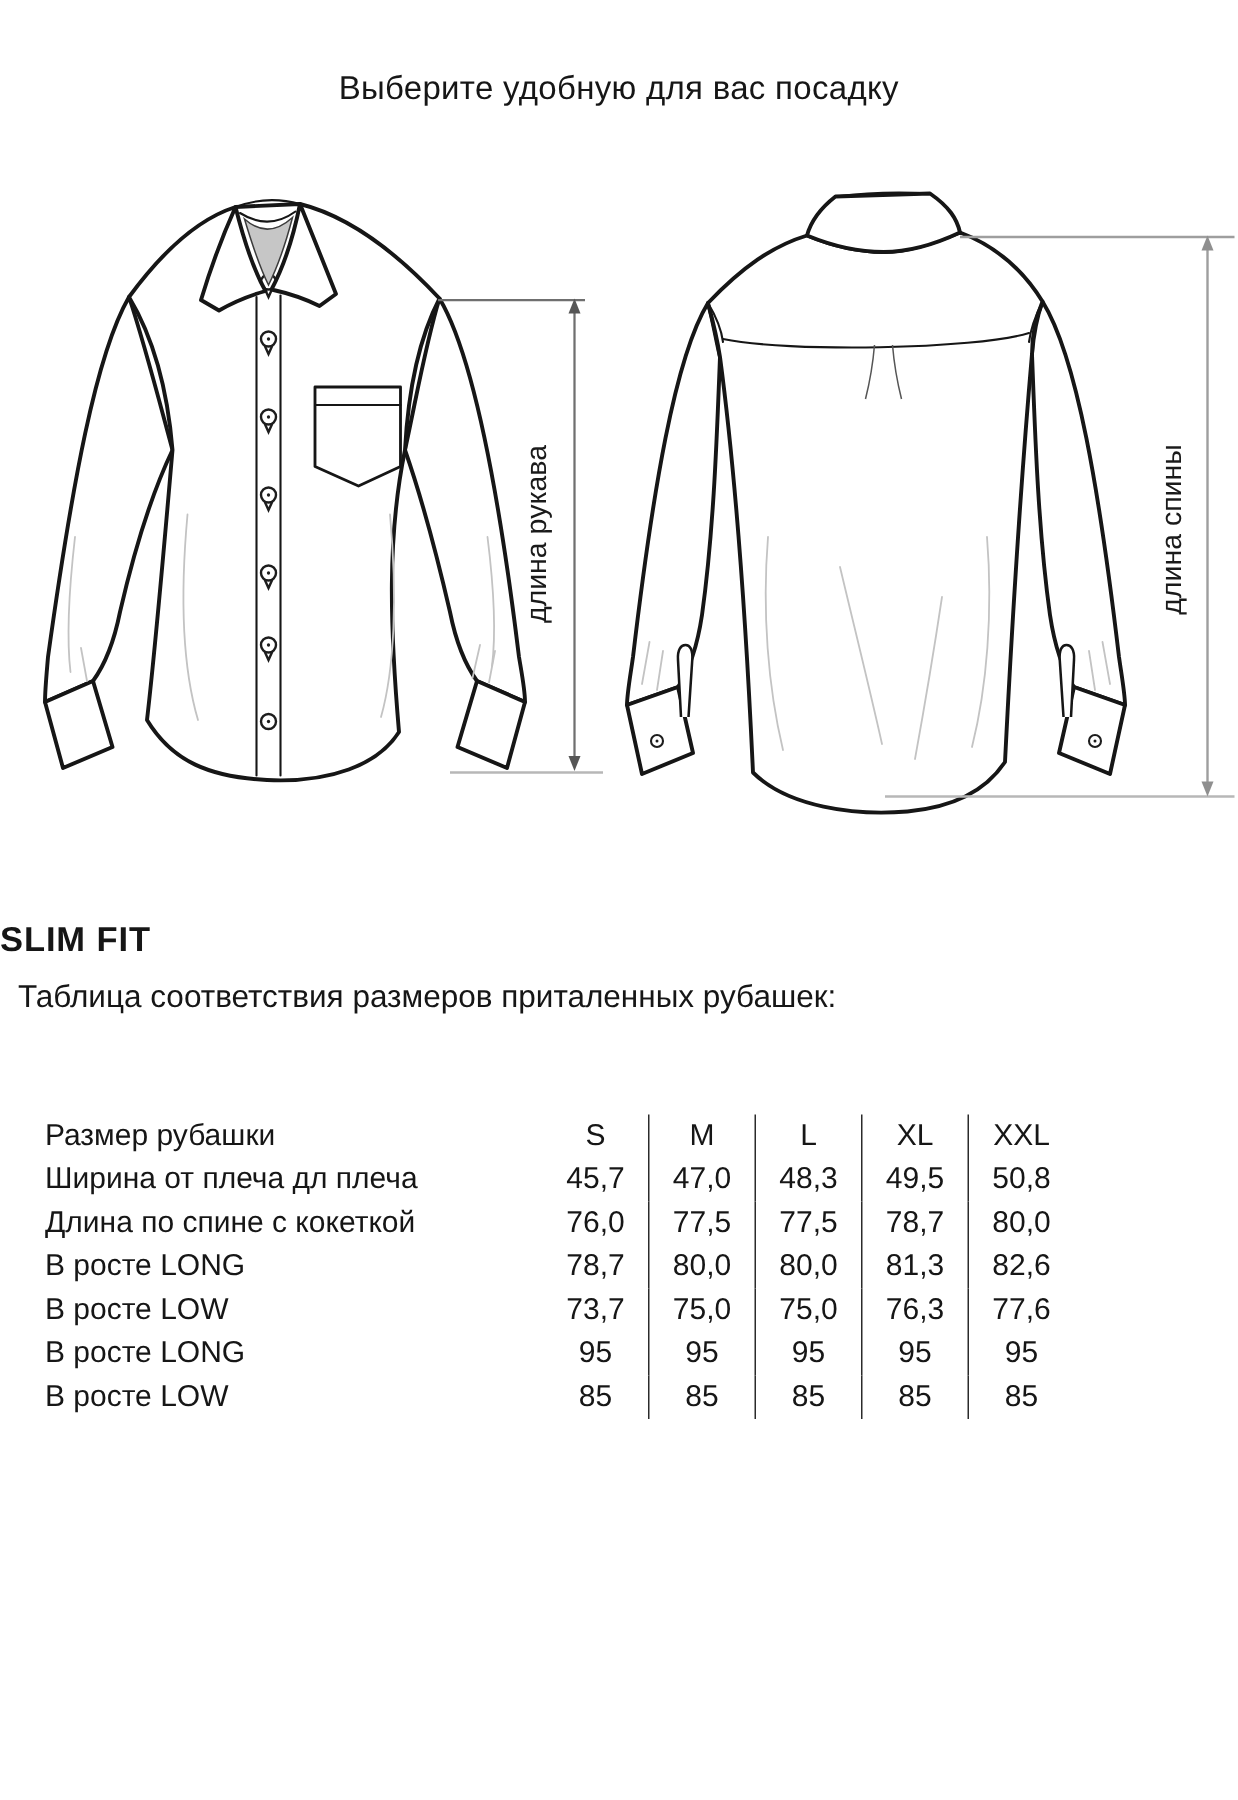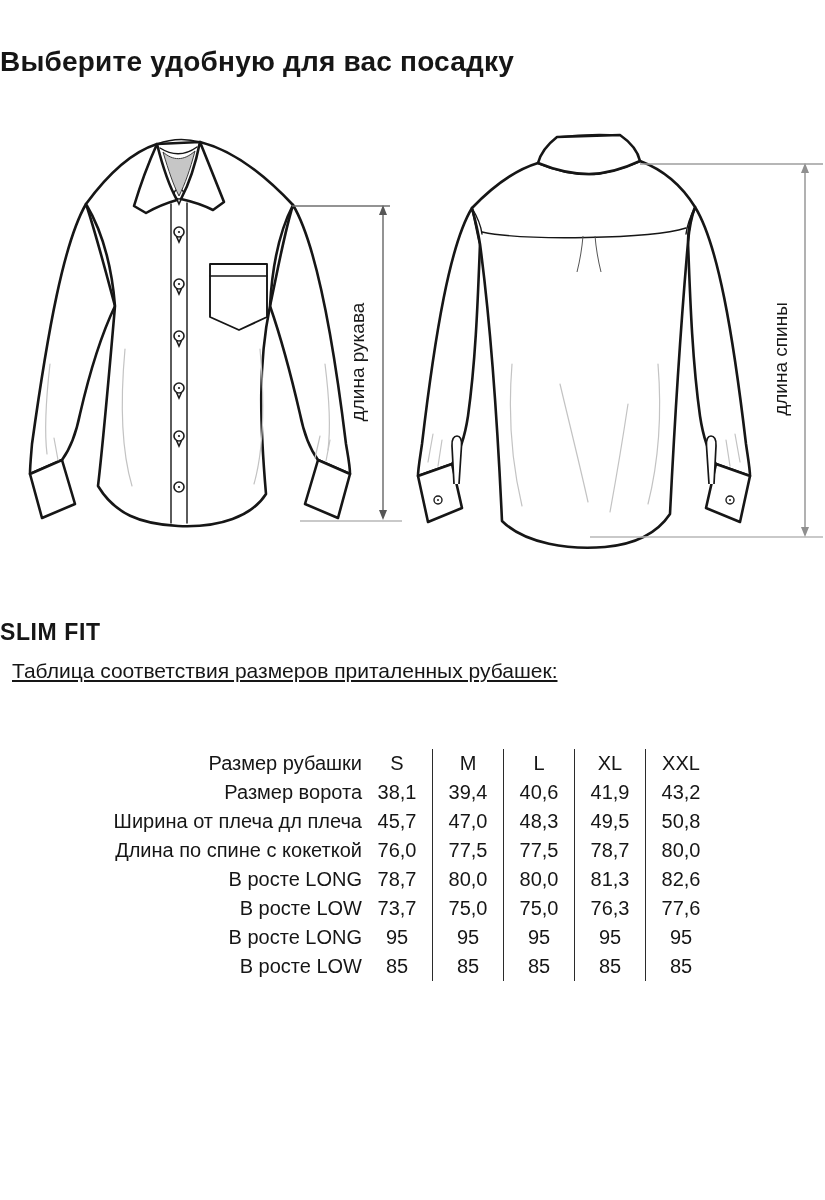--- a/index.html
+++ b/index.html
@@ -1,38 +1,38 @@
 <!DOCTYPE html>
 <html><head>
 <meta charset="utf-8">
 <style>
   html,body { margin:0; padding:0; background:#ffffff; }
   body {
     width:825px; height:1200px; overflow:hidden;
     font-family:"Liberation Sans", sans-serif; color:#161616;
   }
   .title {
-    margin:46px 0 0 0; 
-    font-size:28px; font-weight:700; letter-spacing:0.2px;
+    margin:46px 0 0 0; text-align:center;
+    font-size:22px; font-weight:400; letter-spacing:0.2px;
   }
   .diagrams { position:relative; height:455px; margin-top:36px; }
   svg.front { position:absolute; left:20px; top:0; }
   svg.back  { position:absolute; left:410px; top:0; }
 
   .fit-heading {
     margin:50px 0 0 0; font-size:23px; font-weight:700; letter-spacing:0.6px;
   }
-  .table-caption { margin:13px 0 0 12px; font-size:21px;text-decoration:underline; }
+  .table-caption { margin:13px 0 0 12px; font-size:21px; }
 
   table.size { border-collapse:collapse; margin:66px 0 0 30px; table-layout:fixed; }
   table.size td {
     padding:0; font-size:20px; line-height:29px; vertical-align:middle;
     white-space:pre-line;
   }
-  td.lbl { width:332px; text-align:right; }
+  td.lbl { width:332px; text-align:left; }
   td.val { width:70px; text-align:center; }
   td.sep { border-left:1.5px solid #2b2b2b; }
 
   .outline { fill:#ffffff; stroke:#161616; stroke-width:2.6; stroke-linejoin:round; stroke-linecap:round; }
   .thin    { fill:none; stroke:#161616; stroke-width:1.4; stroke-linecap:round; }
   .crease  { fill:none; stroke:#c3c3c3; stroke-width:1.2; stroke-linecap:round; }
   .mline-d { stroke:#6f6f6f; stroke-width:1.5; }
   .mline-l { stroke:#b7b7b7; stroke-width:1.6; }
   .mline-g { stroke:#9e9e9e; stroke-width:1.6; }
   .mtext   { font-family:"Liberation Sans",sans-serif; font-size:19px; fill:#1a1a1a; }
@@ -197,28 +197,20 @@
   <tbody id="size-table-body">
       <tr>
         <td class="lbl">Размер рубашки</td>
         <td class="val">S</td>
         <td class="val sep">M</td>
         <td class="val sep">L</td>
         <td class="val sep">XL</td>
         <td class="val sep">XXL</td>
       </tr>
       <tr>
-        <td class="lbl">Размер ворота</td>
-        <td class="val">38,1</td>
-        <td class="val sep">39,4</td>
-        <td class="val sep">40,6</td>
-        <td class="val sep">41,9</td>
-        <td class="val sep">43,2</td>
-      </tr>
-      <tr>
         <td class="lbl">Ширина от плеча дл плеча</td>
         <td class="val">45,7</td>
         <td class="val sep">47,0</td>
         <td class="val sep">48,3</td>
         <td class="val sep">49,5</td>
         <td class="val sep">50,8</td>
       </tr>
       <tr>
         <td class="lbl">Длина по спине с кокеткой</td>
         <td class="val">76,0</td>

